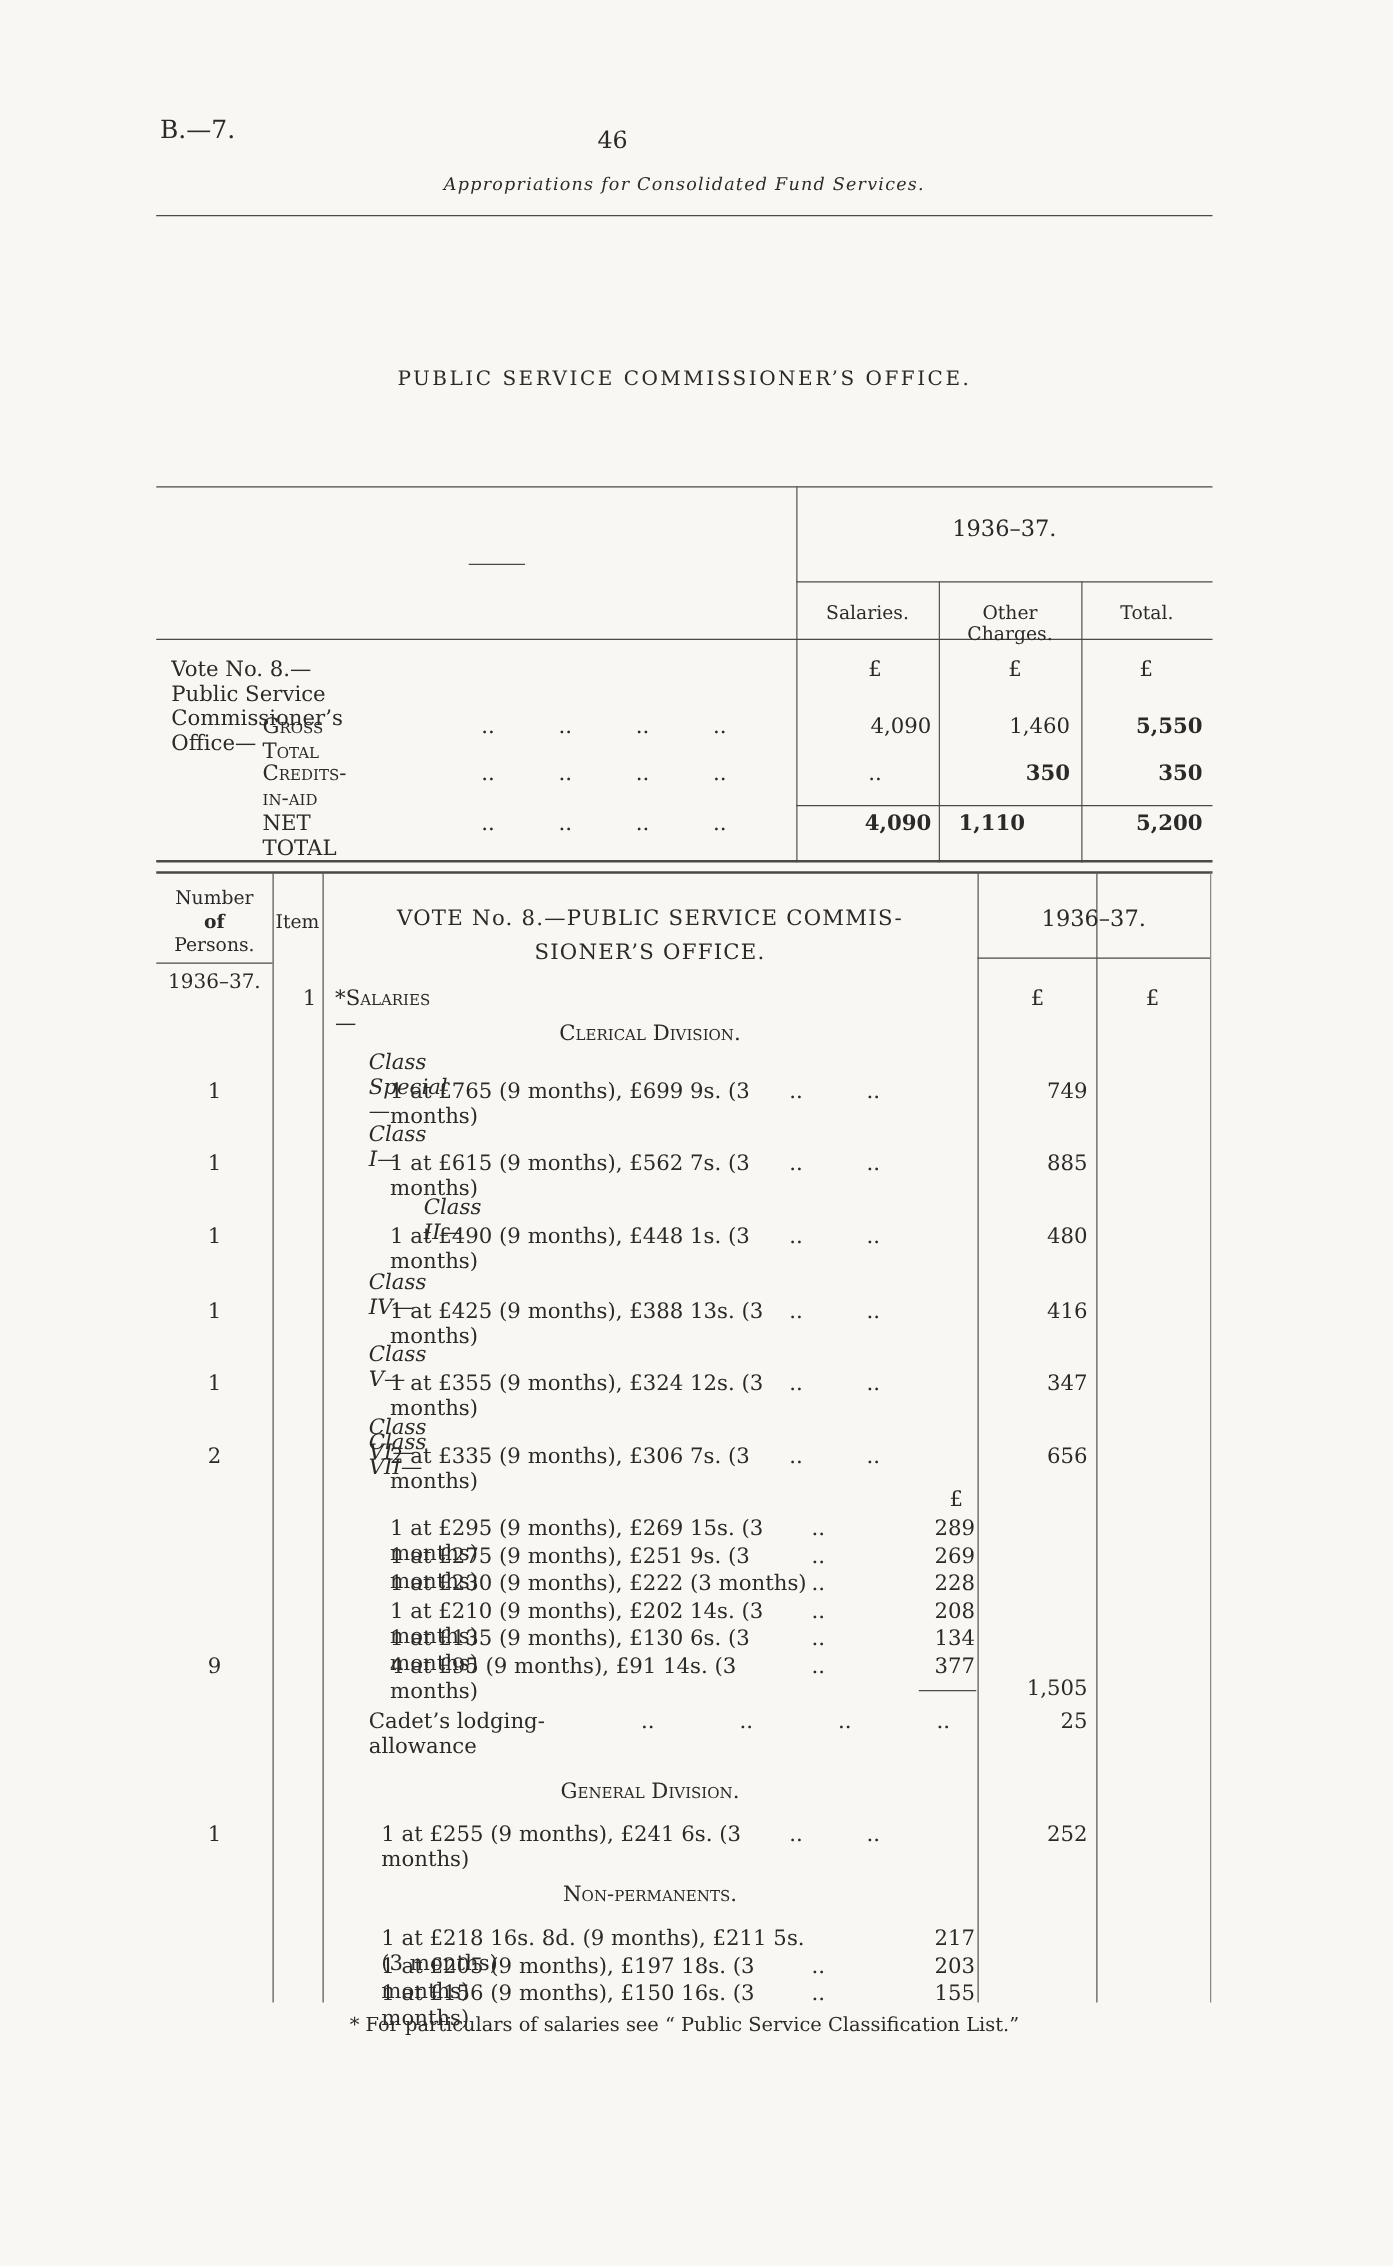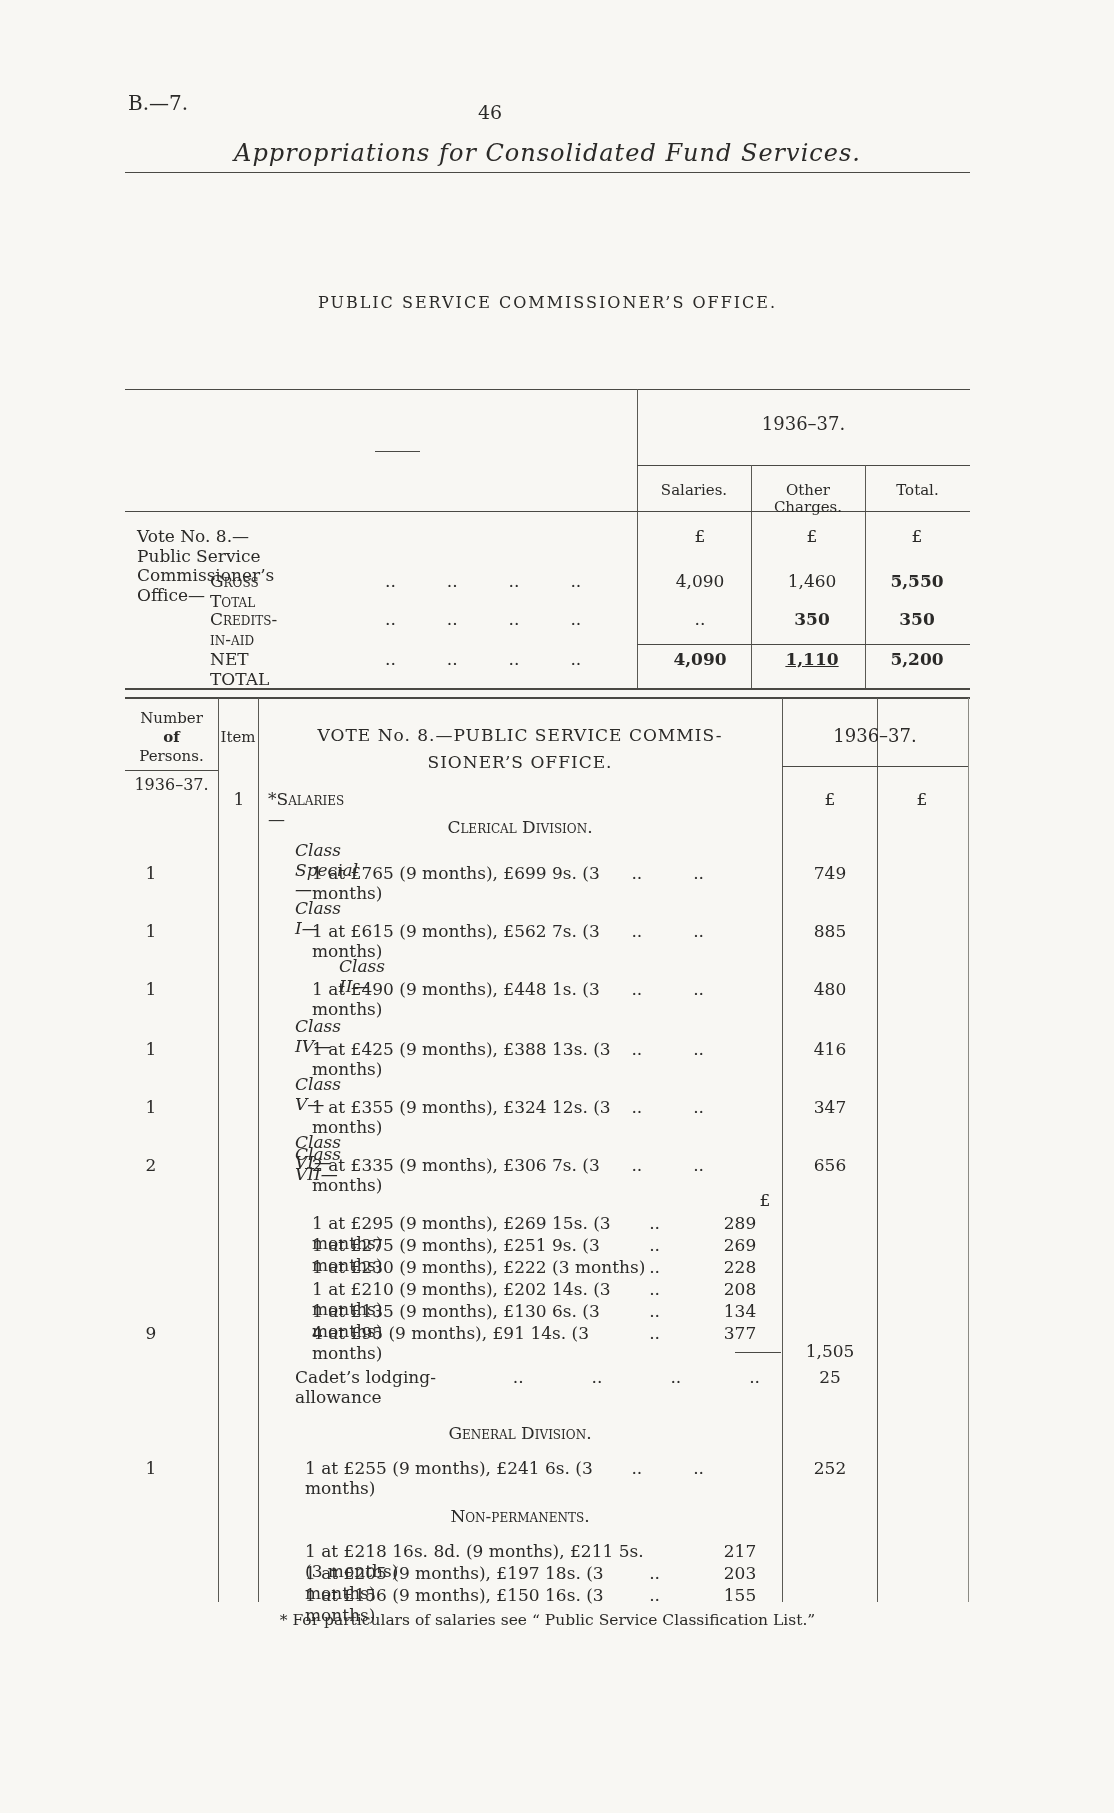--- a/index.html
+++ b/index.html
@@ -5,41 +5,41 @@
   html,body{margin:0;padding:0;background:#e9e8e4;}
   .page{
     position:relative;width:1114px;height:1813px;margin:0 auto;
     background:#f8f7f3;color:#2b2a28;
     font-family:"DejaVu Serif","Liberation Serif",serif;
     font-size:17px;line-height:1.15;
     overflow:hidden;
   }
   .abs{position:absolute;}
   .c{text-align:center;}
-  .r{text-align:center;}
+  .r{text-align:right;}
   .sc{font-variant:small-caps;}
   .it{font-style:italic;}
   .b{font-weight:bold;}
   .hrule{position:absolute;background:#4a4944;height:1px;}
   .hrule.heavy{height:2px;}
   .vrule{position:absolute;background:#5a5953;width:1px;}
   .vrule.light{background:#8b8a83;}
   .hd{font-size:15px;}
   .title-caps{letter-spacing:2px;}
   .lead{white-space:pre;}
   .rowflex{display:flex;justify-content:space-between;align-items:baseline;}
 </style>
 </head>
 <body>
 
 <div class="page">
 
   <div class="abs" style="left:128px;top:92px;font-size:20px;">B.—7.</div>
   <div class="abs c" style="left:400px;top:102px;width:180px;font-size:19px;">46</div>
-  <div class="abs c it" style="left:125px;top:140px;width:845px;font-size:24px;letter-spacing:1px;">Appropriations for Consolidated Fund Services.</div>
+  <div class="abs c it" style="left:125px;top:140px;width:845px;font-size:14px;letter-spacing:1px;">Appropriations for Consolidated Fund Services.</div>
   <div class="hrule" style="left:125px;top:172px;width:845px;"></div>
 
   <div class="abs c title-caps" style="left:125px;top:294px;width:845px;font-size:16px;">PUBLIC SERVICE COMMISSIONER’S OFFICE.</div>
 
   <div class="abs" style="left:0;top:0;width:0;height:0;">
 
     <div class="hrule" style="left:125px;top:389px;width:845px;"></div>
     <div class="vrule" style="left:637px;top:389px;height:301px;"></div>
     <div class="hrule" style="left:637px;top:465px;width:333px;"></div>
     <div class="vrule" style="left:751px;top:465px;height:225px;"></div>
@@ -67,21 +67,21 @@
     <div class="abs lead" style="left:385px;top:610px;">..   ..   ..   ..</div>
     <div class="abs c" style="left:655px;top:610px;width:90px;">..</div>
     <div class="abs r b" style="left:768px;top:610px;width:88px;">350</div>
     <div class="abs r b" style="left:872px;top:610px;width:90px;">350</div>
 
     <div class="hrule" style="left:637px;top:644px;width:333px;"></div>
 
     <div class="abs" style="left:210px;top:650px;">NET TOTAL</div>
     <div class="abs lead" style="left:385px;top:650px;">..   ..   ..   ..</div>
     <div class="abs r b" style="left:655px;top:650px;width:90px;">4,090</div>
-    <div class="abs r b" style="left:768px;top:650px;width:88px;text-decoration:underline;">1,110</div>
+    <div class="abs r b" style="left:732px;top:650px;width:88px;">1,110</div>
     <div class="abs r b" style="left:872px;top:650px;width:90px;">5,200</div>
 
     <div class="hrule heavy" style="left:125px;top:688px;width:845px;"></div>
   </div>
 
   <div class="abs" style="left:0;top:0;width:0;height:0;">
     <div class="hrule heavy" style="left:125px;top:697px;width:845px;"></div>
 
     <div class="vrule" style="left:218px;top:698px;height:904px;"></div>
     <div class="vrule" style="left:258px;top:698px;height:904px;"></div>

